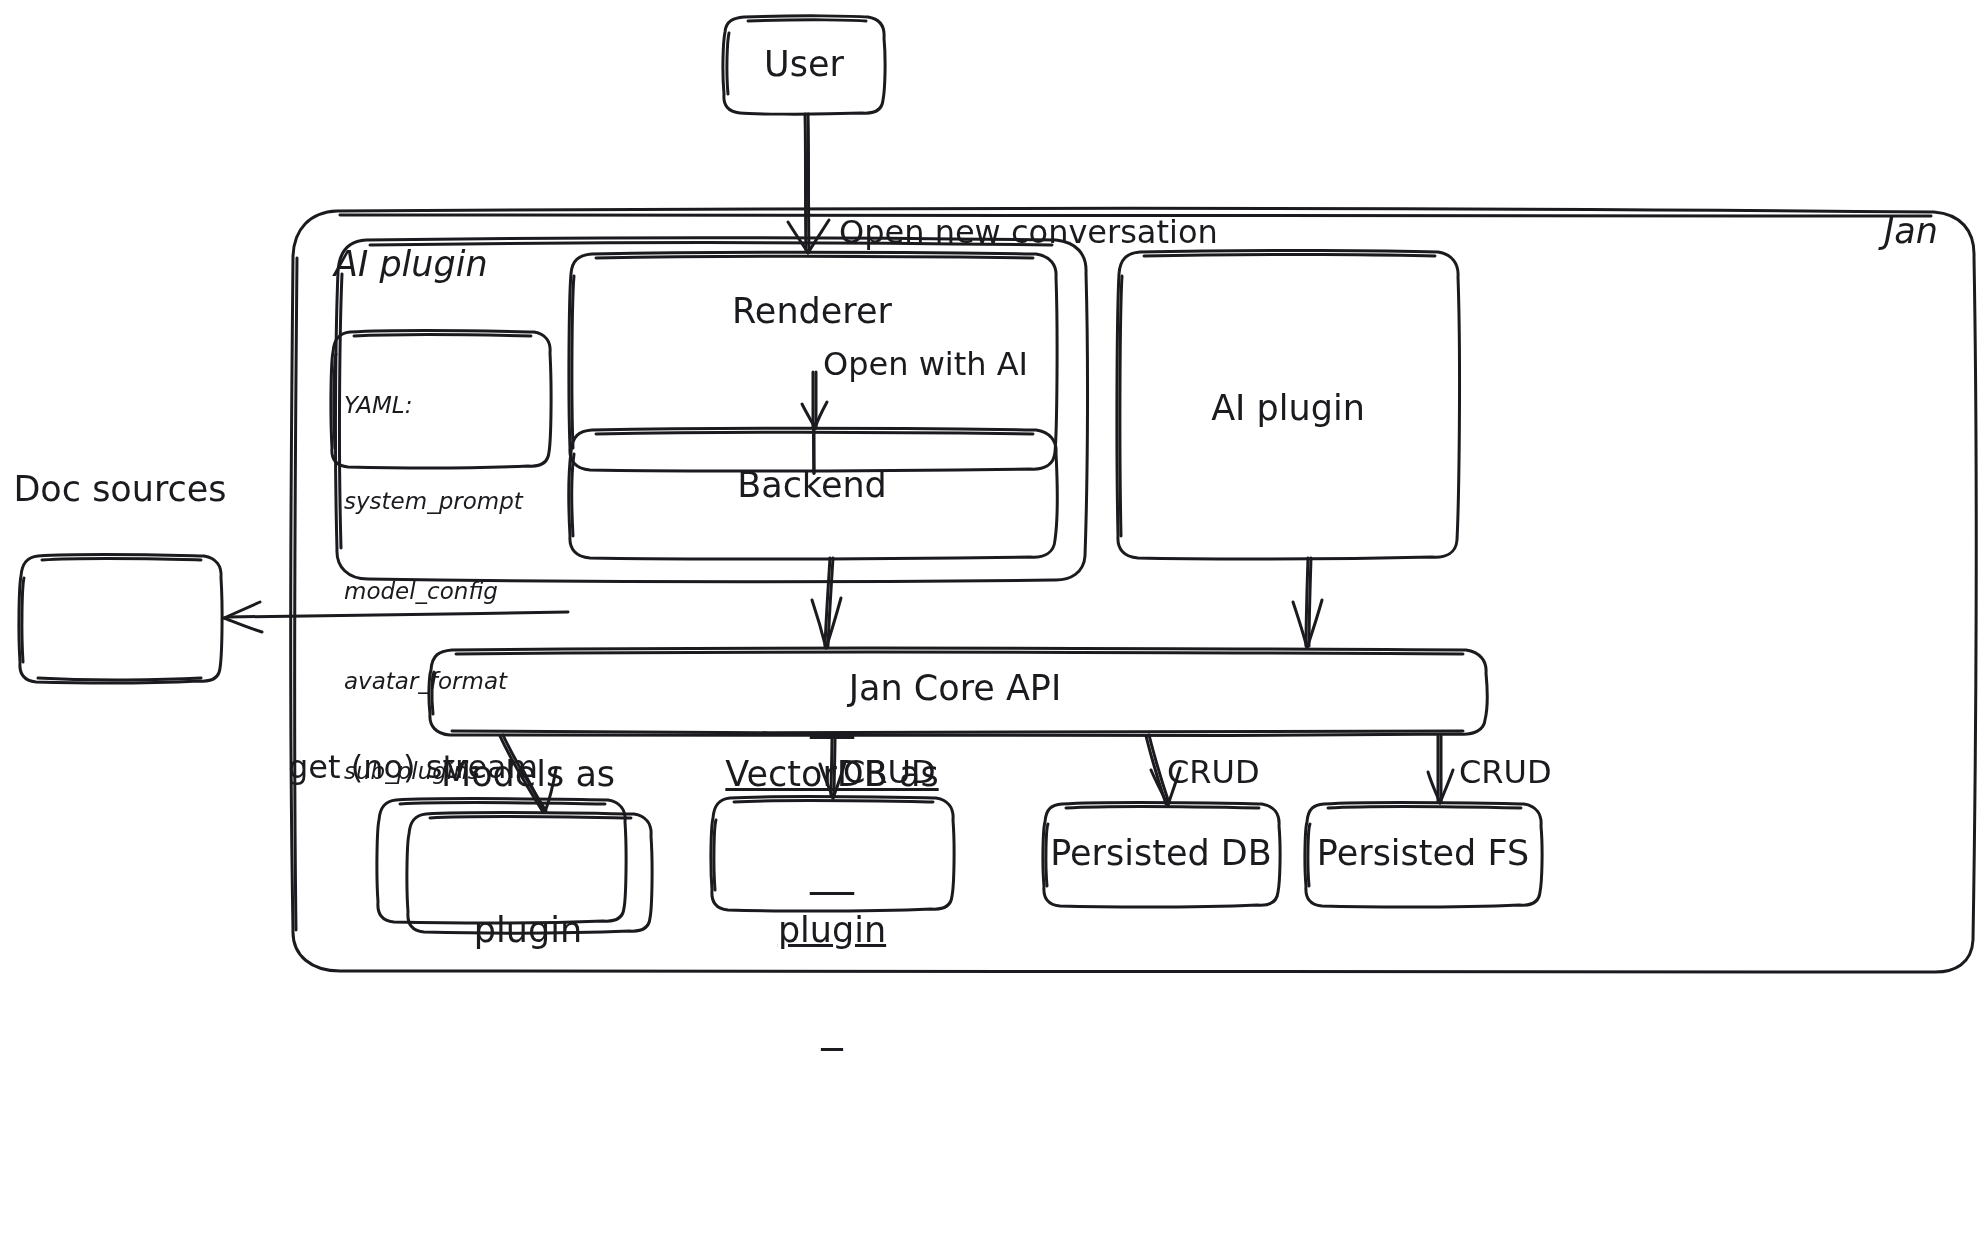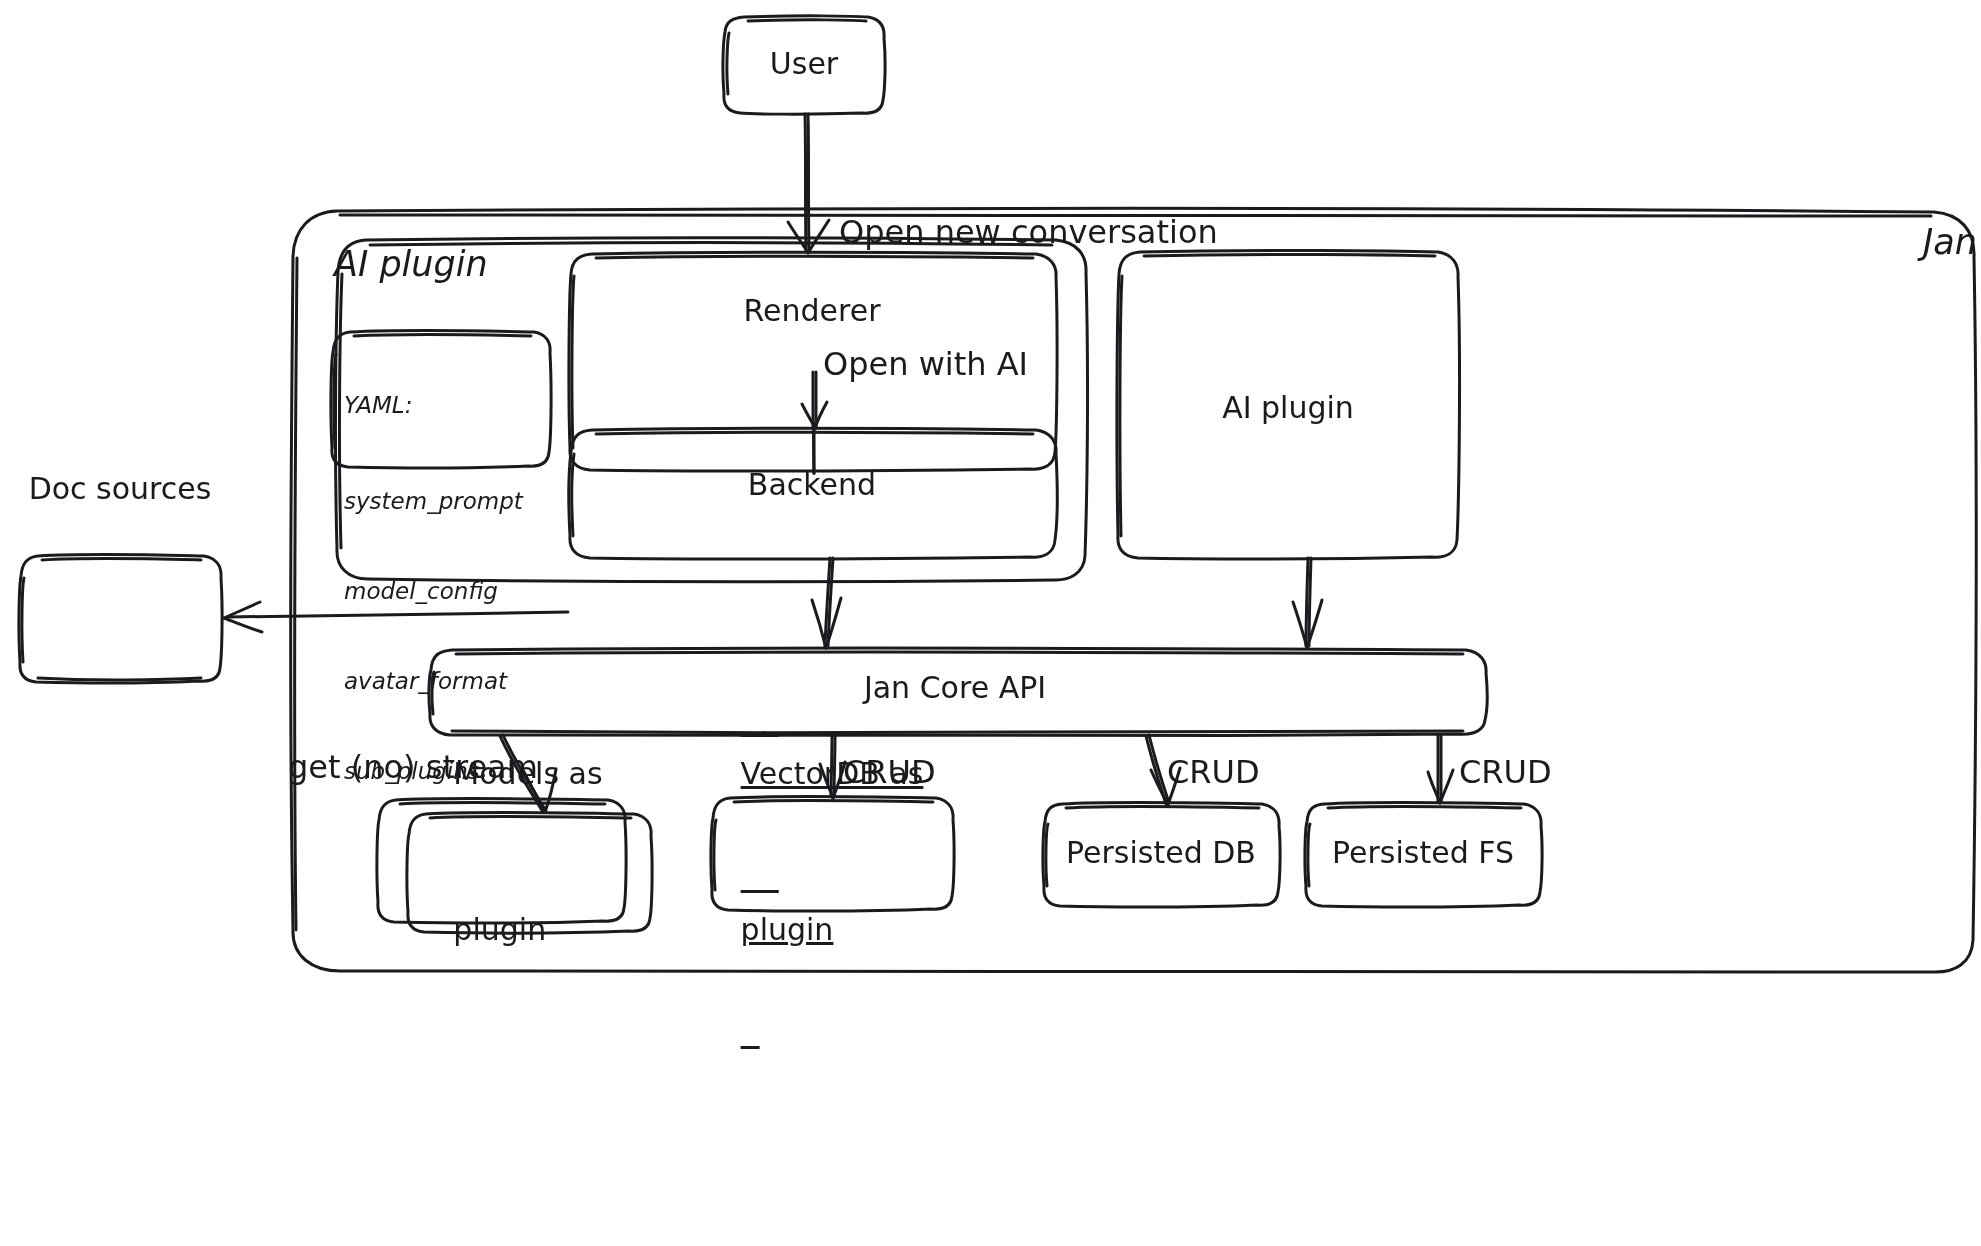--- a/index.html
+++ b/index.html
@@ -21,22 +21,23 @@
     width: 1981px;
     height: 1246px;
   }
   .node-label, .edge-label, .group-label, .yaml-text {
     position: absolute;
     color: #1b1b1f;
     white-space: pre;
     pointer-events: none;
   }
   .node-label {
-    font-size: 30px;
+    font-size: 35px;
     line-height: 46px;
+    text-align: center;
     transform: translate(-50%, -50%);
   }
   .node-label.two-line { line-height: 52px; }
   .edge-label {
     font-size: 32px;
     line-height: 44px;
     text-align: left;
   }
   .group-label {
     font-size: 35px;
@@ -243,21 +244,21 @@
     </g>
 
     <g stroke-width="3">
       <path d="M1438 736 C 1438 760, 1438 784, 1438 802"></path>
       <path d="M1441 736 C 1441 760, 1441 784, 1441 802"></path>
       <path d="M1428 772 C 1432 785, 1437 795, 1440 803"></path>
       <path d="M1453 770 C 1448 784, 1443 795, 1440 803"></path>
     </g>
   </svg>
 
-  <div class="group-label" style="left:1884px; top:221px;margin-left:39px;">Jan</div>
+  <div class="group-label" style="left:1884px; top:210px;">Jan</div>
 
   <div class="group-label" style="left:334px; top:243px;">AI plugin</div>
 
   <div class="node-label" style="left:804px; top:64px;">User</div>
 
   <div class="node-label" style="left:812px; top:311px;">Renderer</div>
 
   <div class="node-label" style="left:812px; top:485px;">Backend</div>
 
   <div class="node-label" style="left:1288px; top:408px;">AI plugin</div>

